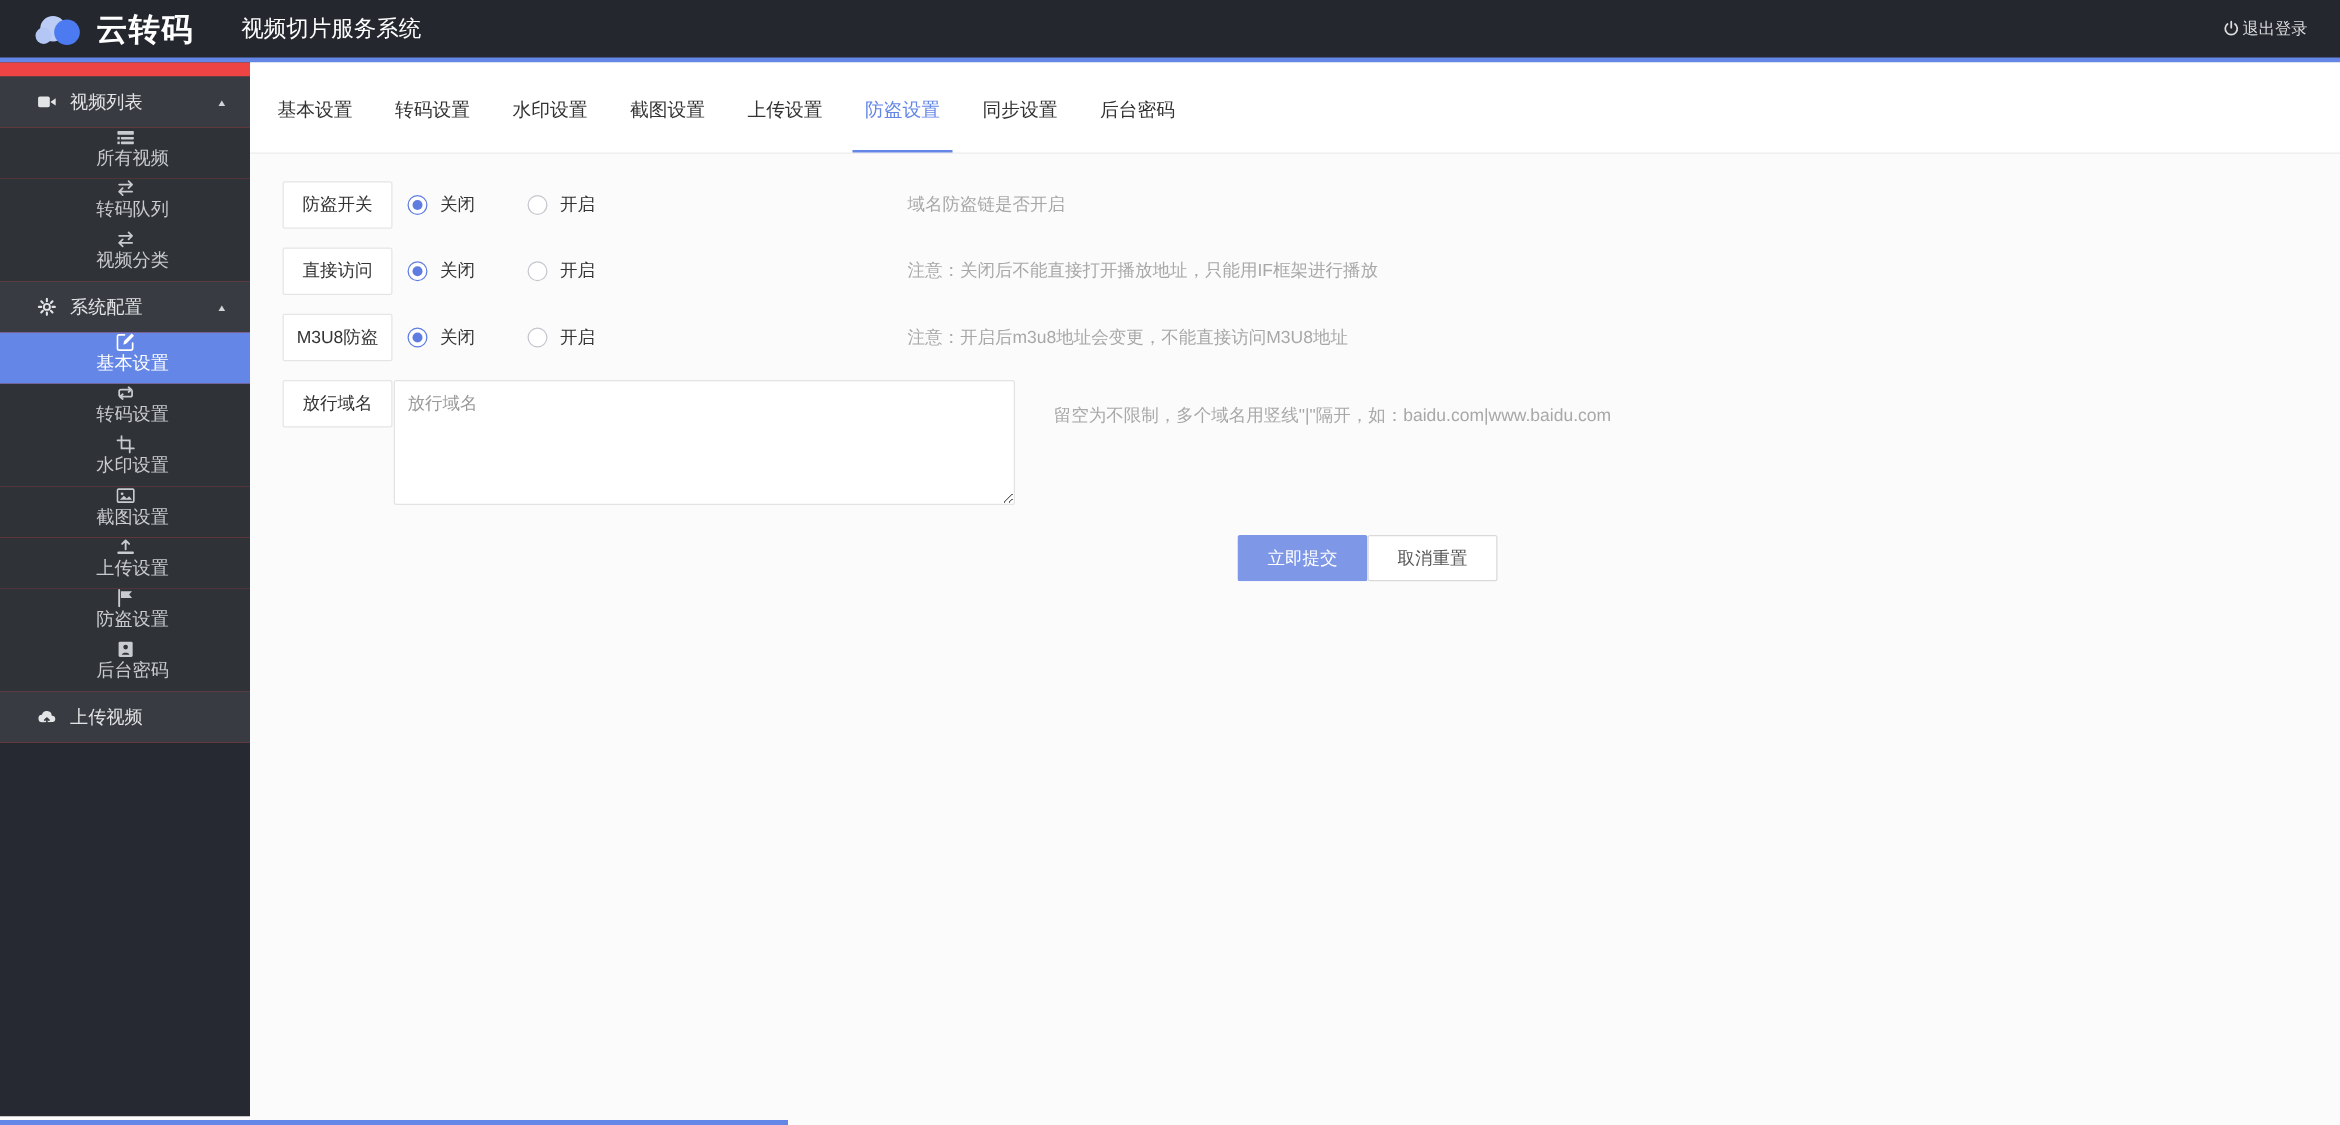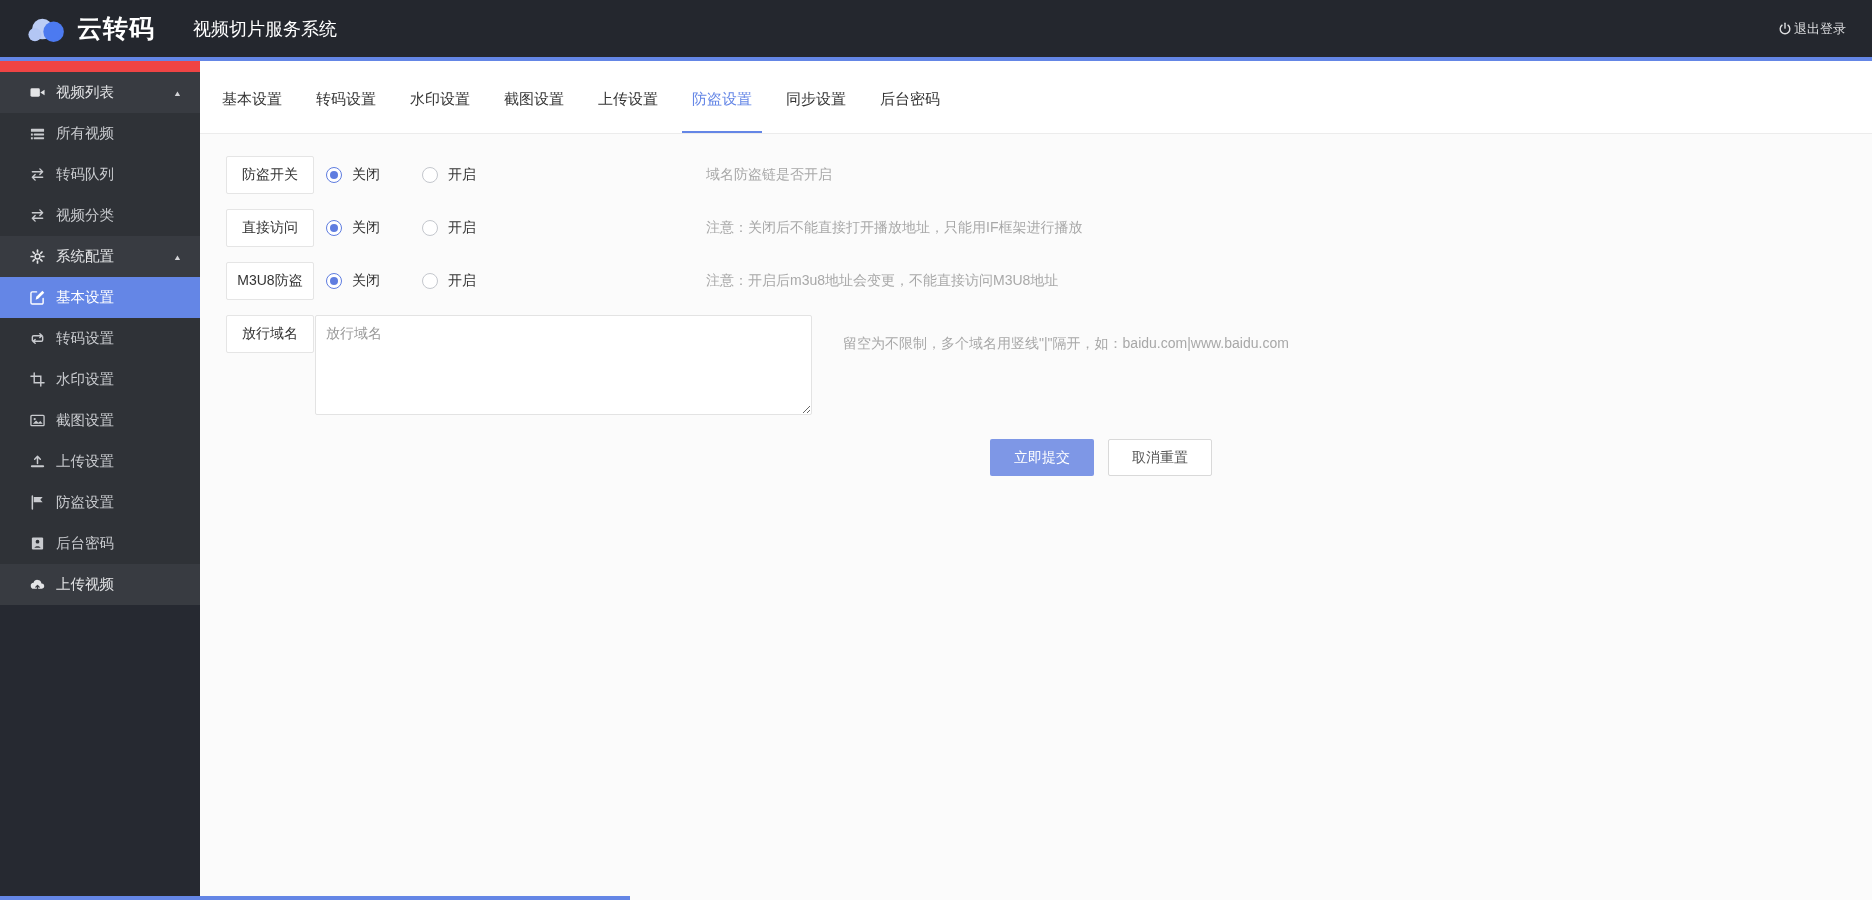--- a/index.html
+++ b/index.html
@@ -4,21 +4,21 @@
 <style>
   * { box-sizing: border-box; margin: 0; padding: 0; }
   html,body { width: 1872px; height: 900px; overflow: hidden; }
   body {
     font-family: "Liberation Sans", "DejaVu Sans", sans-serif;
     background: #fbfbfb;
     color: #333;
   }
   
   .header {
-    height: 61px; background: #24272e;
+    height: 50px; background: #24272e;
     border-bottom: 4px solid #6486e6;
     display: flex; align-items: center;
   }
   .logo { display: flex; align-items: center; margin-left: 28px; cursor: default; }
   .logo-text { color: #fff; font-size: 25px; font-weight: bold; margin-left: 9px; letter-spacing: 1px; }
   .app-title { color: #fff; font-size: 18px; margin-left: 38px; font-weight: 500; }
   .logout {
     margin-left: auto; margin-right: 26px; color: #dcdddf; font-size: 13px;
     display: flex; align-items: center; gap: 2px; cursor: pointer;
   }
@@ -26,21 +26,21 @@
 
   
   .layout { display: flex; height: 843px; }
   .sidebar { width: 200px; flex: none; background: #262931; }
   .menu { background: #ef4444; padding-top: 11px; }
   .menu-item {
     height: 41px; display: flex; align-items: center;
     padding: 0 18px 0 30px; font-size: 14.5px; color: #e3e4e6;
     background: #383b41; cursor: pointer; white-space: nowrap;
   }
-  .menu-item.sub { background: #2f3237; color: #c9cbcf; }
+  .menu-item.sub { background: #2f3237; color: #c9cbcf; flex-direction: column; }
   .menu-item.active { background: #6486e6; color: #ffffff; }
   .mi-icon { width: 15px; height: 15px; margin-right: 11px; flex: none; display: inline-flex; }
   .mi-icon svg { width: 100%; height: 100%; }
   .arrow { margin-left: auto; font-size: 9px; color: #d3d4d7; transform: scaleY(0.85); }
 
   
   .main { flex: 1; position: relative; background: #fbfbfb; }
   .tabstrip { height: 73px; background: #fff; border-bottom: 1px solid #ececec; }
   .tabs { display: flex; list-style: none; padding-left: 12px; height: 100%; }
   .tab {
@@ -56,30 +56,30 @@
   .flabel {
     width: 88px; height: 38px; border: 1px solid #e5e5e5; background: #fff;
     border-radius: 2px; display: flex; align-items: center; justify-content: center;
     font-size: 14px; color: #333; flex: none;
   }
   .radios { display: flex; align-items: center; margin-left: 12px; gap: 42px; }
   .radio { display: flex; align-items: center; gap: 10px; font-size: 14px; color: #333; cursor: pointer; }
   .rdot { width: 16px; height: 16px; border-radius: 50%; border: 1px solid #c4c7cd; background: #fff; position: relative; flex: none; }
   .radio.checked .rdot { border-color: #5f7de0; }
   .radio.checked .rdot::after { content: ""; position: absolute; inset: 3px; border-radius: 50%; background: #5f7de0; }
-  .hint { position: absolute; left: 480px; top: 50%; transform: translateY(-50%); font-size: 14px; color: #a8a8a8; white-space: nowrap; }
+  .hint { position: absolute; left: 500px; top: 50%; transform: translateY(-50%); font-size: 14px; color: #a8a8a8; white-space: nowrap; }
   .frow.domain { align-items: flex-start; }
   .frow.domain .hint { left: 617px; top: 20px; transform: none; }
   textarea.domains {
     width: 497px; height: 100px; margin-left: 1px; border: 1px solid #e3e3e3;
     border-radius: 2px; padding: 9px 10px; font-size: 14px; color: #333;
     font-family: inherit; background: #fff; outline: none;
   }
   textarea.domains::placeholder { color: #9a9a9a; }
-  .btns { display: flex; gap: 14px; margin: 24px 0 0 764px; }
+  .btns { display: flex; margin: 24px 0 0 764px; }
   .btn {
     height: 37px; padding: 0 23px; font-size: 14px; border-radius: 2px;
     cursor: pointer; border: 1px solid transparent; display: flex; align-items: center;
   }
   .btn.primary { background: #7e97e6; color: #fff; }
   .btn.plain { background: #fff; border-color: #d9d9d9; color: #555; }
 
   .scroll-thumb { position: fixed; left: 0; bottom: 0; width: 630px; height: 4px; background: #6486e6; }
 </style>
 </head>

